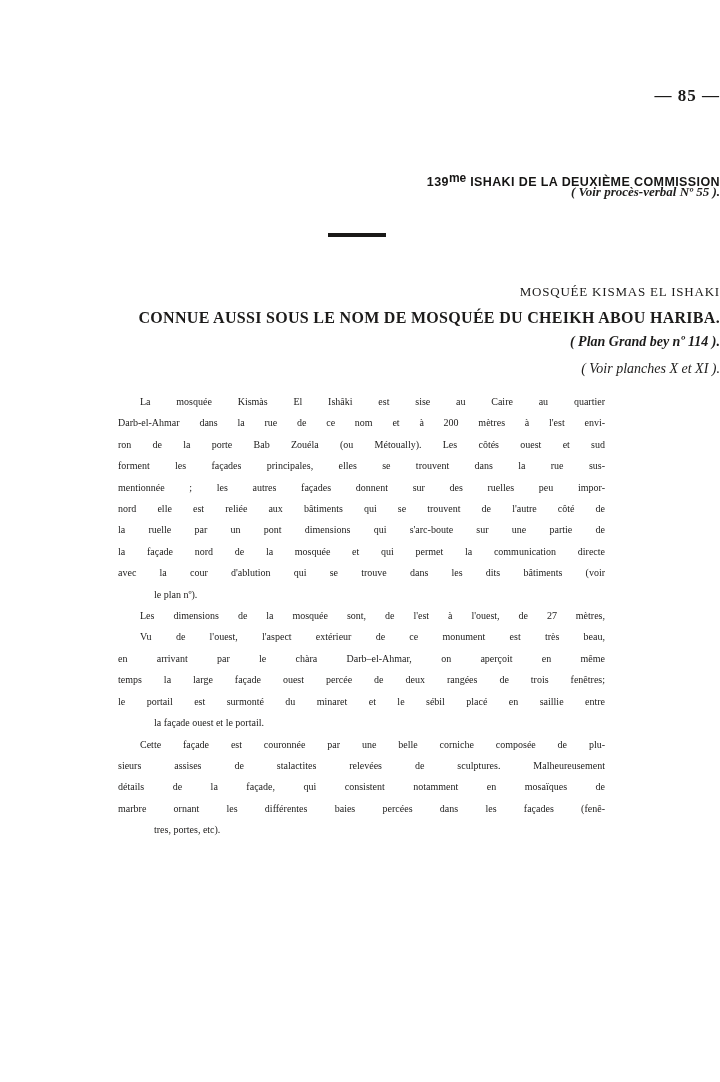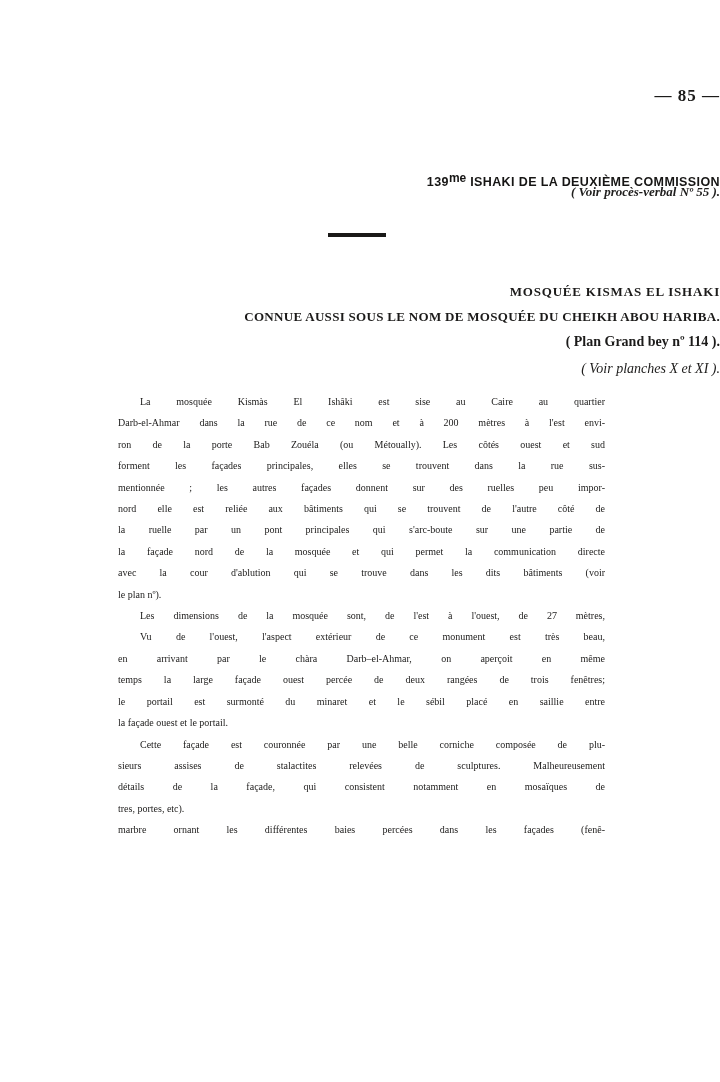--- a/index.html
+++ b/index.html
@@ -51,32 +51,33 @@
   .section-rule {
     position: absolute;
     top: 233px;
     left: 328px;
     width: 58px;
     height: 3.5px;
     background: #1a1918;
   }
   .doc-title-1 {
     top: 284px;
-    font-weight: bold;
+    font-weight: normal;
     font-size: 13px;
     letter-spacing: 0.8px;
   }
   .doc-title-2 {
     top: 309px;
     font-weight: bold;
-    font-size: 13px;
+    font-size: 16px;
     letter-spacing: 0.3px;
   }
   .plan-ref {
     top: 334px;
+    font-style: italic;
     font-weight: bold;
     font-size: 14px;
   }
   .plates-ref {
     top: 361px;
     font-style: italic;
     font-weight: normal;
     font-size: 14px;
   }
   .body-text {
@@ -91,20 +92,21 @@
   .body-text .line {
     text-align: justify;
     text-align-last: justify;
   }
   .body-text .line.indent {
     padding-left: 22px;
   }
   .body-text .line.last {
     text-align: left;
     text-align-last: left;
+    margin-left: 36px;
   }
 </style>
 </head>
 <body>
 
 <div class="page">
 
   <div class="centered page-number">— 85 —</div>
 
   <div class="centered report-header">
@@ -123,30 +125,30 @@
 
   <div class="centered plates-ref">( Voir planches X et XI ).</div>
 
   <div class="body-text">
       <div class="line indent">La mosquée  Kismàs El Ishâki est sise au Caire au quartier</div>
       <div class="line">Darb-el-Ahmar dans la rue de ce nom et à 200 mètres à l'est envi-</div>
       <div class="line">ron de la  porte  Bab Zouéla (ou Métoually). Les côtés ouest et sud</div>
       <div class="line">forment les façades principales, elles se trouvent dans la rue sus-</div>
       <div class="line">mentionnée ; les autres façades donnent sur des ruelles peu impor-</div>
       <div class="line">nord elle est reliée aux bâtiments qui se trouvent de l'autre côté de</div>
-      <div class="line">la ruelle par un pont principales qui s'arc-boute sur une partie de</div>
+      <div class="line">la ruelle par un pont dimensions qui s'arc-boute sur une partie de</div>
       <div class="line">la façade nord de la mosquée et qui permet la communication directe</div>
       <div class="line">avec la cour d'ablution qui se trouve dans les dits bâtiments (voir</div>
       <div class="line last">le plan nº).</div>
       <div class="line indent">Les dimensions de la mosquée sont, de l'est à l'ouest, de 27 mètres,</div>
       <div class="line indent">Vu de l'ouest, l'aspect extérieur de ce monument est très beau,</div>
       <div class="line">en arrivant par le chàra Darb–el-Ahmar, on aperçoit en même</div>
       <div class="line">temps la large façade ouest percée de deux rangées de trois fenêtres;</div>
       <div class="line">le portail est surmonté du minaret et le sébil placé en saillie entre</div>
       <div class="line last">la façade ouest et le portail.</div>
       <div class="line indent">Cette façade est couronnée par une belle corniche composée de plu-</div>
       <div class="line">sieurs assises de stalactites relevées de sculptures. Malheureusement</div>
       <div class="line">détails de la façade, qui consistent notamment en mosaïques de</div>
+      <div class="line">marbre ornant les différentes baies percées dans les façades (fenê-</div>
       <div class="line last">tres, portes, etc).</div>
-      <div class="line">marbre ornant les différentes baies percées dans les façades (fenê-</div>
     </div>
 
 </div>
 
 </body></html>

